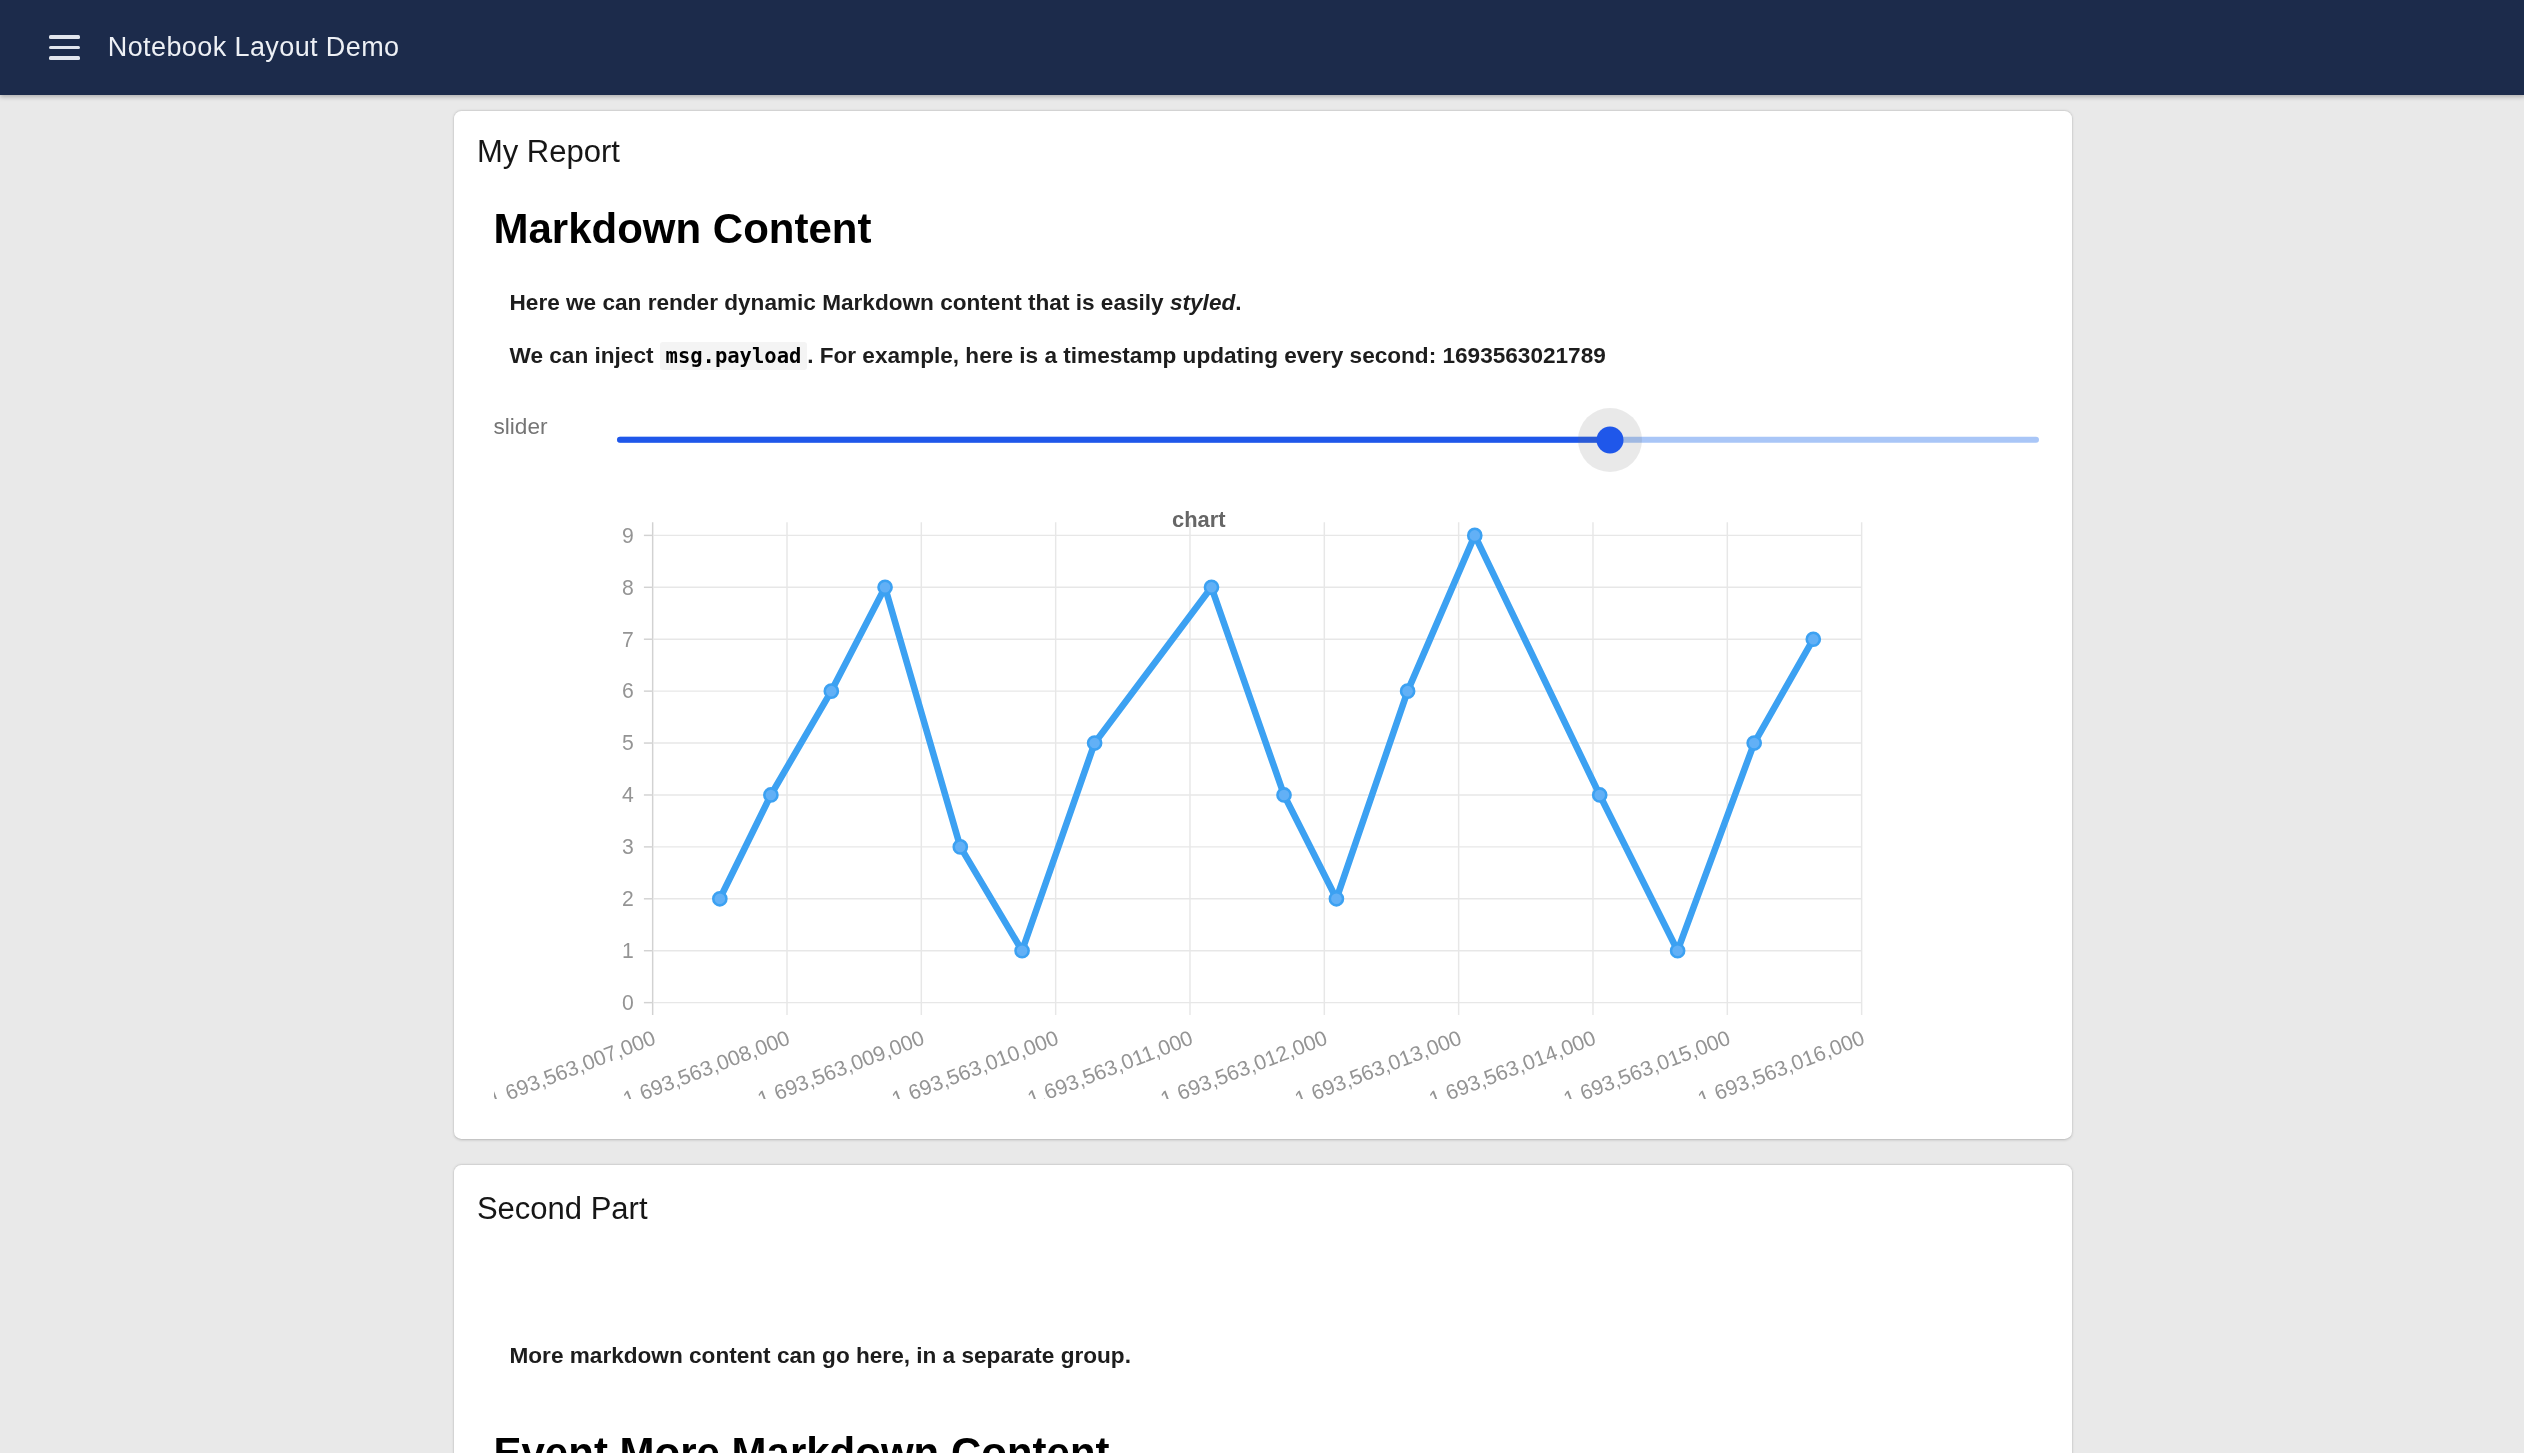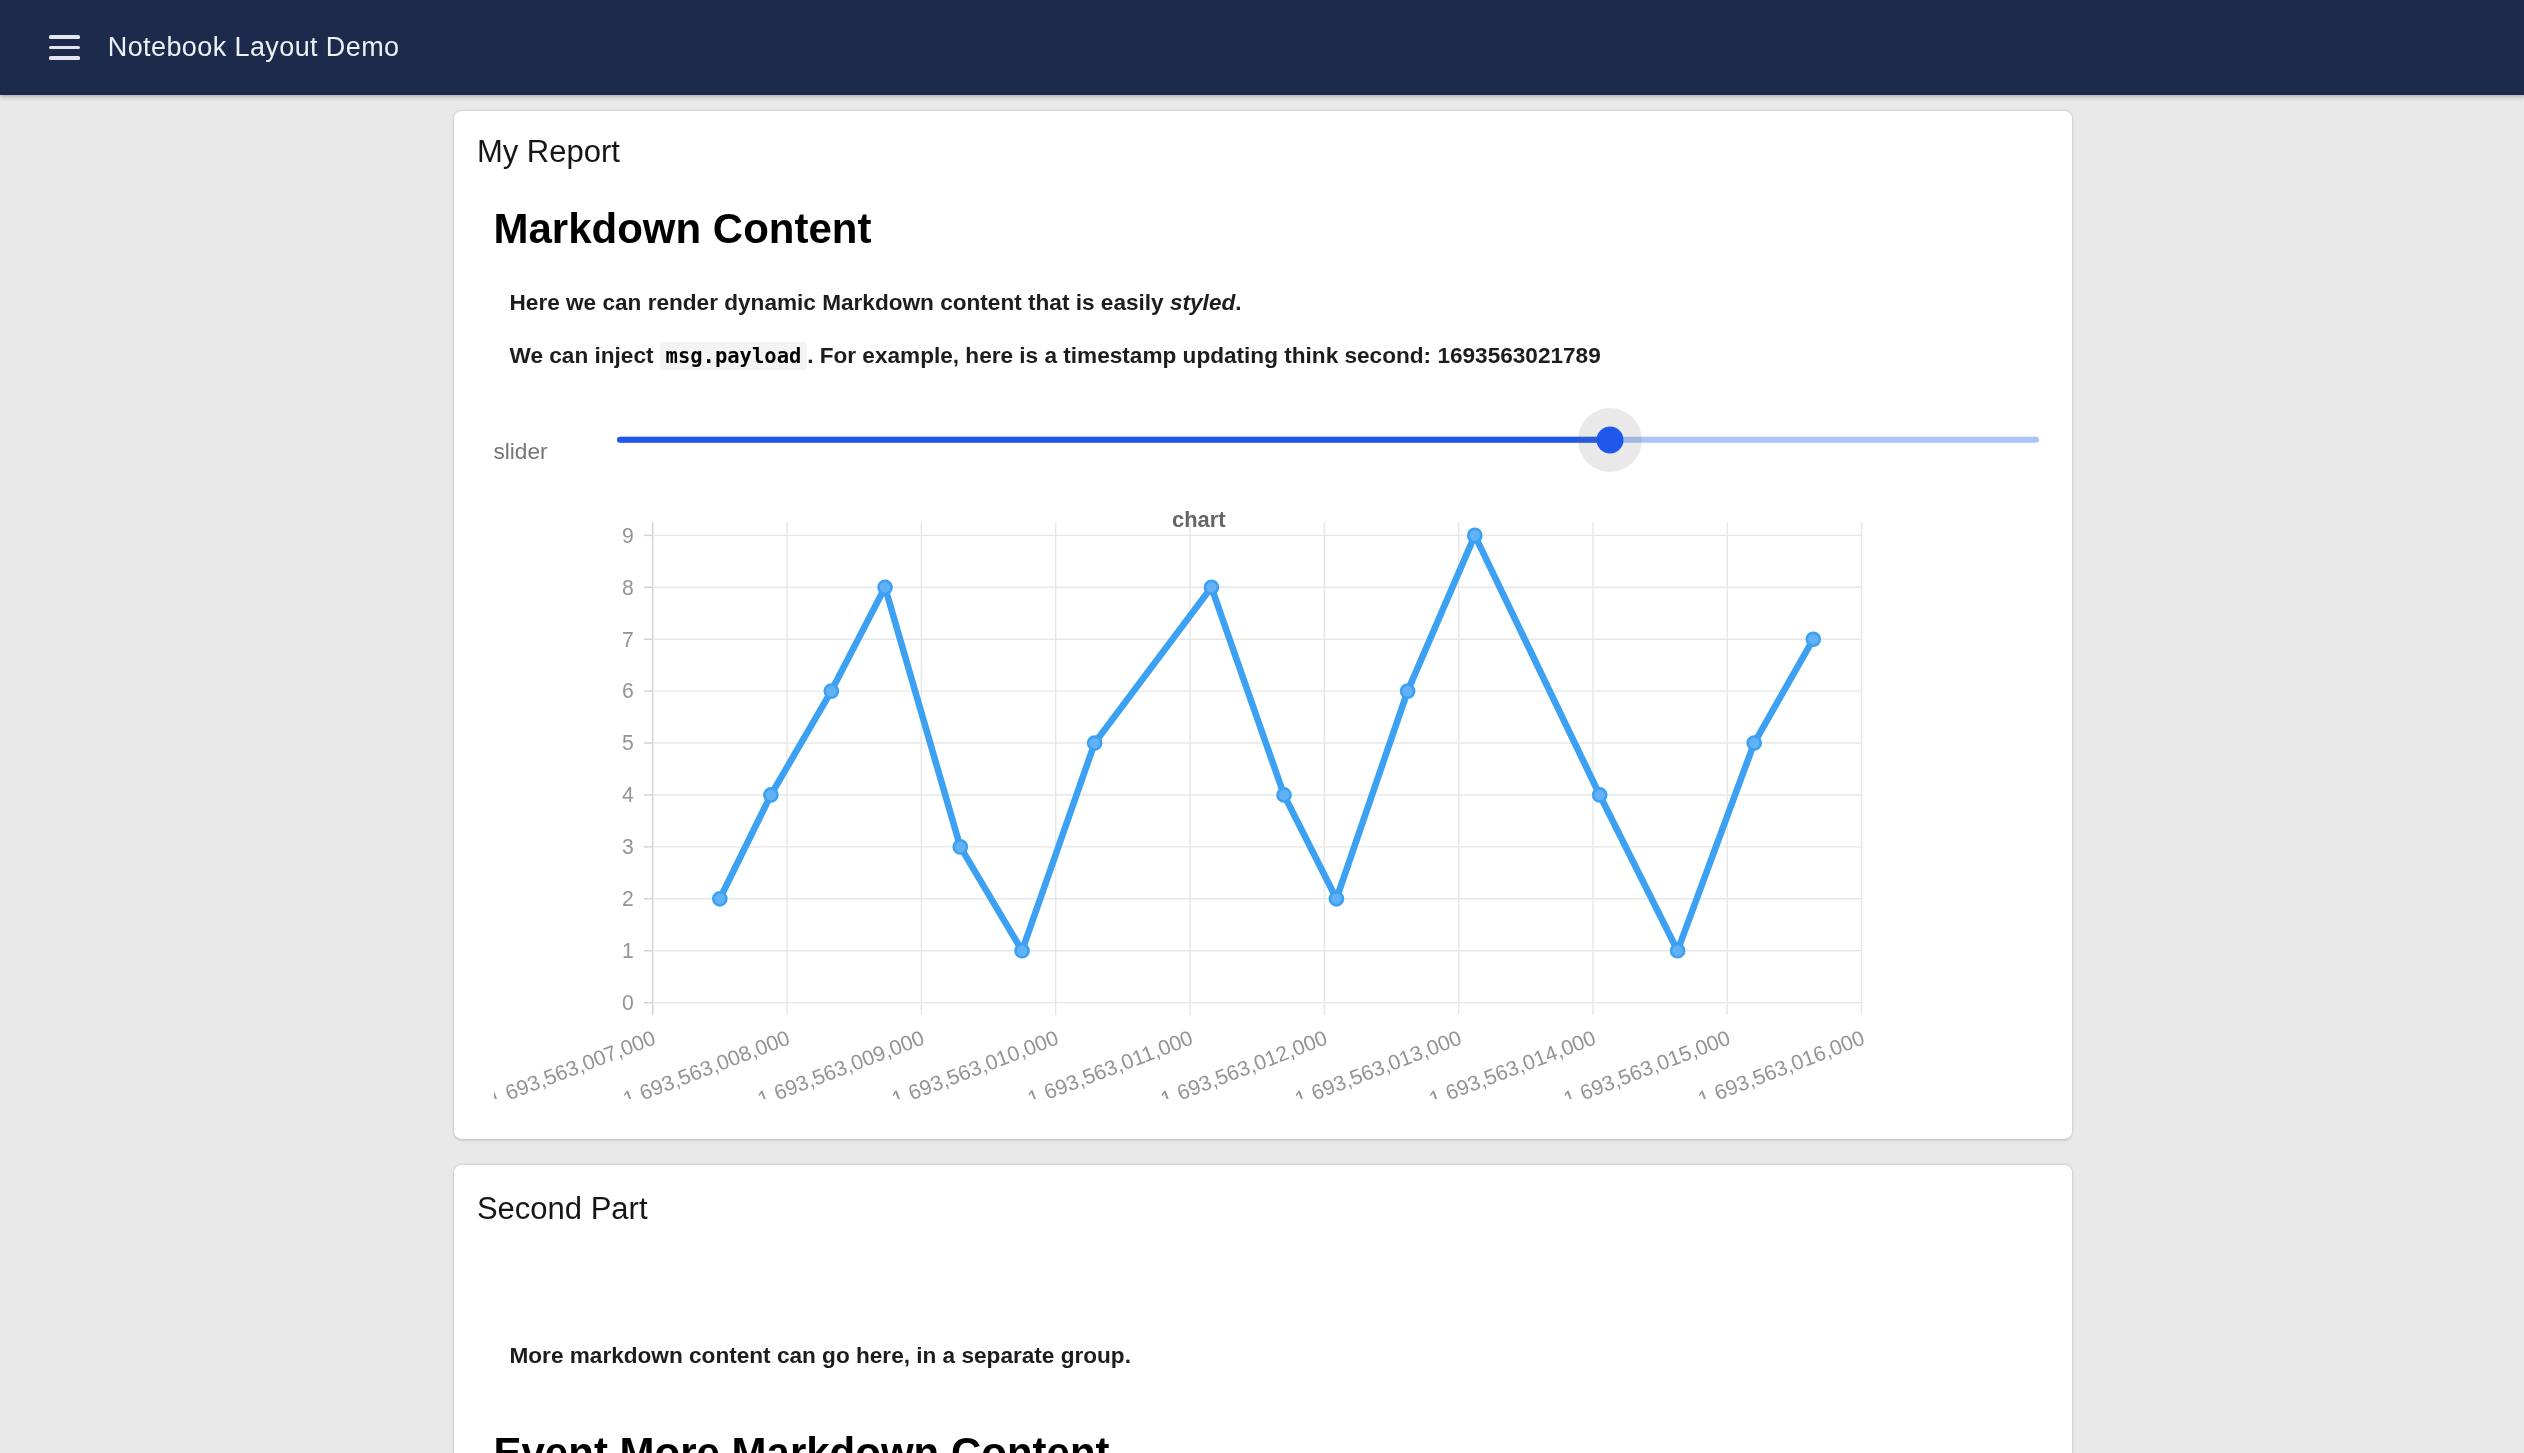--- a/index.html
+++ b/index.html
@@ -41,21 +41,21 @@
   .md-p em { font-style:italic; }
   code.inline-code {
     font-family:"DejaVu Sans Mono","Liberation Mono",monospace;
     font-size:20.5px; background:#f4f4f4; border-radius:2.9px; padding:2.2px 5.8px; color:#000000;
   }
   a.md-link { color:#1e4fff; text-decoration:underline; cursor:pointer; }
 
   
   .slider-row {
     position:absolute; left:40px; right:33px; top:303px; height:51px;
-    display:flex; align-items:flex-end;gap:12px;
+    display:flex; align-items:flex-start;gap:12px;
   }
   .slider-label { flex:none; width:94px; font-size:22.6px; color:#757575; }
   .slider-zone { flex:1; position:relative; height:51px; margin-left:17px; cursor:pointer; }
   .slider-track-rest {
     position:absolute; left:0; right:0; top:50%; transform:translateY(-50%);
     height:6.6px; border-radius:3.7px; background:#a9c6f7;
   }
   .slider-track-fill {
     position:absolute; left:0; top:50%; transform:translateY(-50%);
     height:6.6px; border-radius:3.7px; background:#1f57ea;
@@ -87,21 +87,21 @@
 
 <main>
 
   <section class="card card-1">
     <div class="card-title">My Report</div>
 
     <h1 class="md-h1" style="top:94px;">Markdown Content</h1>
 
     <p class="md-p" style="top:178px;"><span>Here we can render dynamic Markdown content that is easily </span><em>styled</em><span>.</span></p>
 
-    <p class="md-p" style="top:231px;"><span>We can inject </span><code class="inline-code">msg.payload</code><span>. For example, here is a timestamp updating think second: </span><span>1693563021789</span></p>
+    <p class="md-p" style="top:231px;"><span>We can inject </span><code class="inline-code">msg.payload</code><span>. For example, here is a timestamp updating every second: </span><span>1693563021789</span></p>
 
     <div class="slider-row">
       <span class="slider-label">slider</span>
       <div class="slider-zone">
         <div class="slider-track-rest" style="background: rgb(169, 198, 247);"></div>
         <div class="slider-track-fill" id="slider-fill" style="width: 69.9%; background: rgb(31, 87, 234);"></div>
         <div class="slider-halo" id="slider-halo" style="left: 69.9%;"></div>
         <div class="slider-thumb" id="slider-thumb" style="left: 69.9%; background: rgb(31, 87, 234);"></div>
       </div>
     </div>

